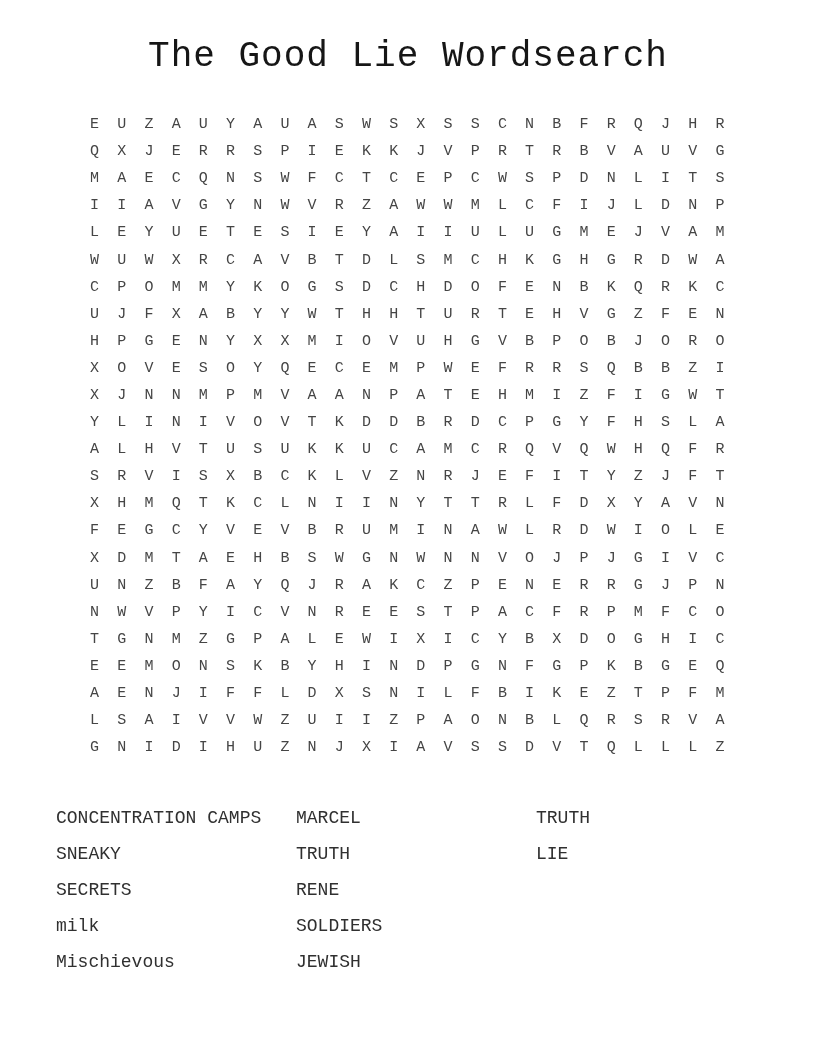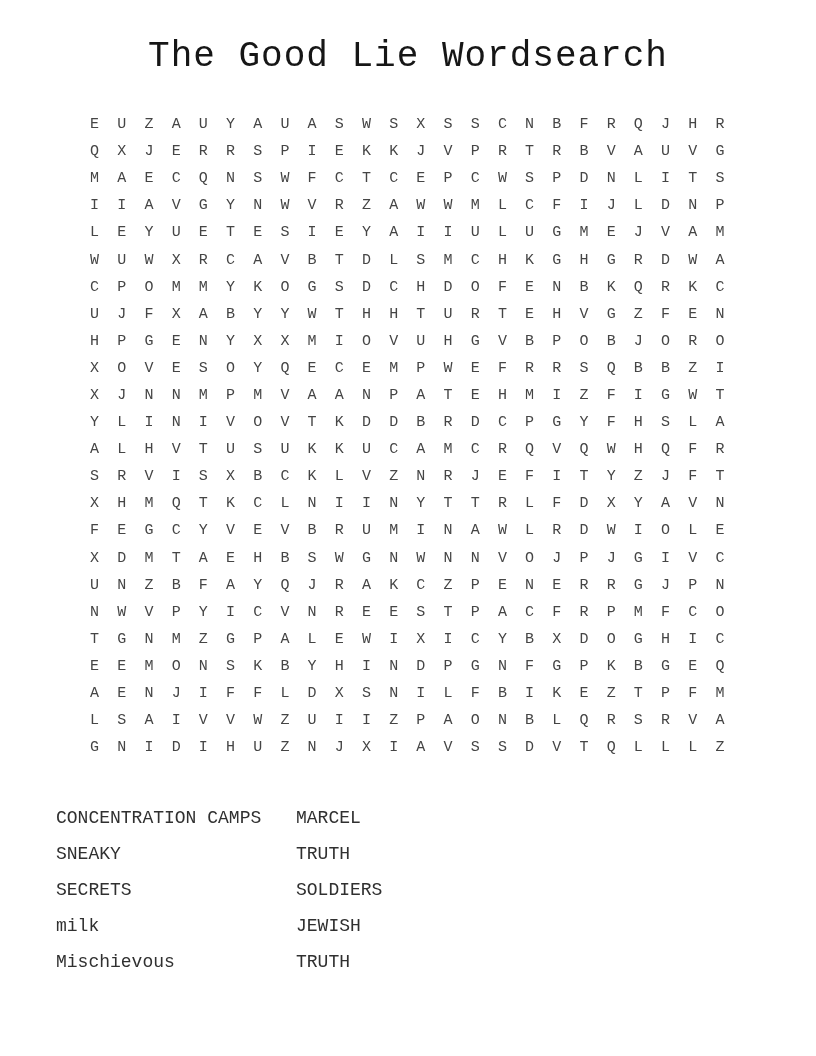--- a/index.html
+++ b/index.html
@@ -649,16 +649,18 @@
   </div>
 
 <div class="word-list">
     <div class="word-item">CONCENTRATION CAMPS</div>
     <div class="word-item">SNEAKY</div>
     <div class="word-item">SECRETS</div>
     <div class="word-item">milk</div>
     <div class="word-item">Mischievous</div>
     <div class="word-item">MARCEL</div>
     <div class="word-item">TRUTH</div>
+    <div class="word-item">RENE</div>
     <div class="word-item">SOLDIERS</div>
     <div class="word-item">JEWISH</div>
     <div class="word-item">TRUTH</div>
+    <div class="word-item">LIE</div>
   </div>
 
 </body></html>

